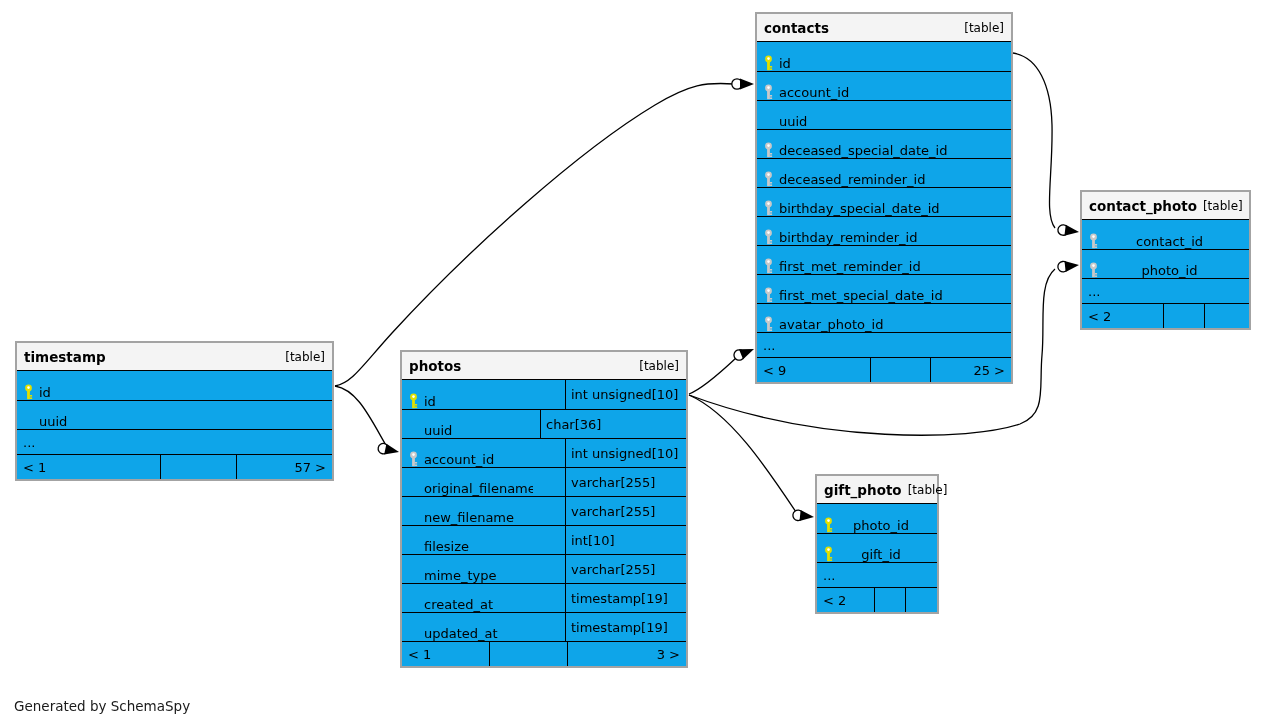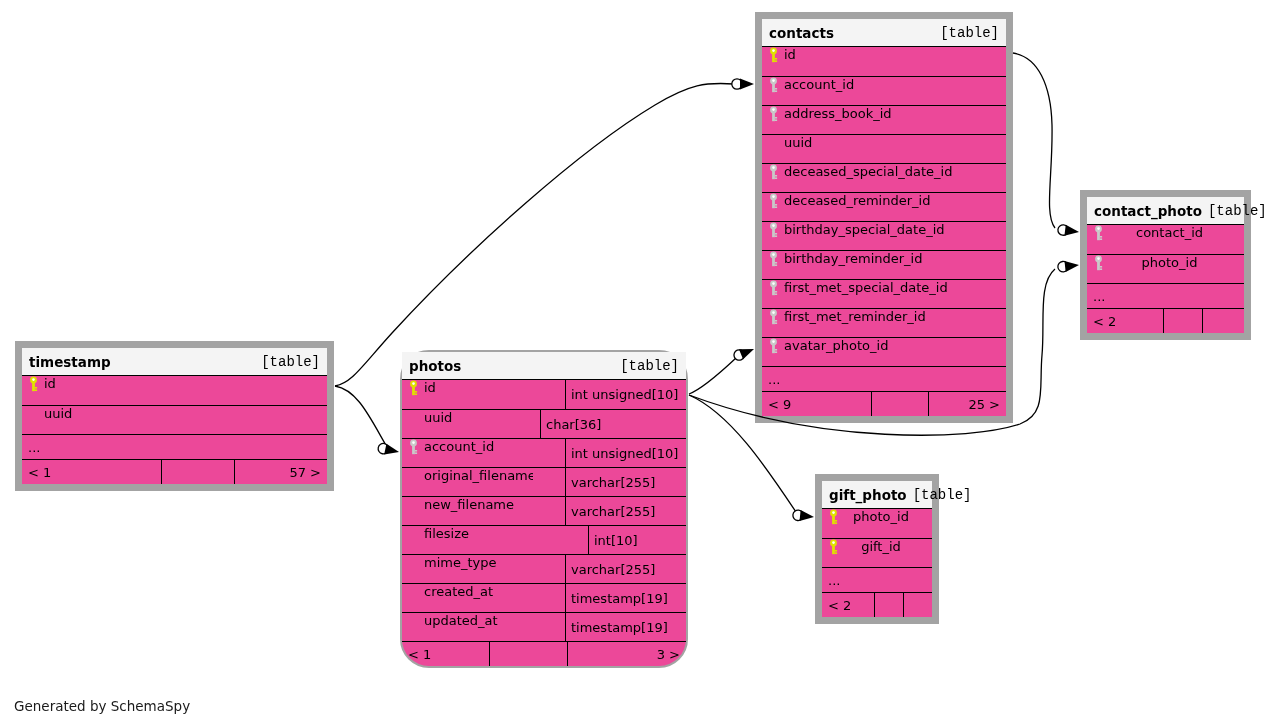--- a/index.html
+++ b/index.html
@@ -5,32 +5,32 @@
   html,body{margin:0;padding:0;}
   body{
     width:1267px;height:727px;position:relative;overflow:hidden;
     background:#ffffff;
     font-family:"DejaVu Sans","Liberation Sans",sans-serif;
     color:#000;
   }
   #edges{position:absolute;left:0;top:0;pointer-events:none;z-index:3;}
   #tables{position:absolute;left:0;top:0;width:100%;height:100%;z-index:2;}
   .dbtable{
-    position:absolute;background:#ec4899;border:7px solid #a3a3a3;box-sizing:border-box;
+    position:absolute;background:#0ea5e9;border:2px solid #a3a3a3;box-sizing:border-box;
     font-size:13px;
   }
-  .dbtable.emph{border-width:2px;border-radius:29px;}
+  .dbtable.emph{border-width:2px;}
   .thead{
     height:27px;display:flex;align-items:center;justify-content:space-between;
     padding:0 7px;background:var(--header-bg,#f4f4f4);border-bottom:1px solid #000;
   }
   .tname{font-weight:bold;font-size:13.5px;}
-  .ttag{font-size:14px;font-weight:normal;margin-left:6px;white-space:nowrap;font-family:Liberation Mono, monospace;}
+  .ttag{font-size:12px;font-weight:normal;margin-left:6px;white-space:nowrap;}
   .trow{
-    height:29px;display:flex;align-items:flex-start;box-sizing:border-box;
+    height:29px;display:flex;align-items:flex-end;box-sizing:border-box;
     white-space:nowrap;
   }
   .trow + .trow{border-top:1px solid #000;}
   .key{
     width:22px;min-width:22px;display:inline-flex;justify-content:center;align-items:center;
   }
   .cname{flex:1;overflow:hidden;}
   .center .cname{text-align:center;padding-right:14px;}
   .ctype{
     height:100%;display:flex;align-items:center;border-left:1px solid #000;
@@ -117,32 +117,20 @@
             <circle cx="5.5" cy="4" r="3.4" fill="#c9c9c9"></circle>
             <circle cx="5.5" cy="3.6" r="1.3" fill="#fff"></circle>
             <rect x="4.1" y="6.6" width="2.8" height="8.6" fill="#c9c9c9"></rect>
             <rect x="6.9" y="11" width="2.2" height="1.6" fill="#c9c9c9"></rect>
             <rect x="6.9" y="13.4" width="2.2" height="1.6" fill="#c9c9c9"></rect>
           </svg>
         </span>
         <span class="cname">account_id</span>
       </div>
       <div class="trow">
-        <span class="key">
-          <svg width="11" height="16" viewBox="0 0 11 16">
-            <circle cx="5.5" cy="4" r="3.4" fill="#c9c9c9"></circle>
-            <circle cx="5.5" cy="3.6" r="1.3" fill="#fff"></circle>
-            <rect x="4.1" y="6.6" width="2.8" height="8.6" fill="#c9c9c9"></rect>
-            <rect x="6.9" y="11" width="2.2" height="1.6" fill="#c9c9c9"></rect>
-            <rect x="6.9" y="13.4" width="2.2" height="1.6" fill="#c9c9c9"></rect>
-          </svg>
-        </span>
-        <span class="cname">address_book_id</span>
-      </div>
-      <div class="trow">
         <span class="key"></span>
         <span class="cname">uuid</span>
       </div>
       <div class="trow">
         <span class="key">
           <svg width="11" height="16" viewBox="0 0 11 16">
             <circle cx="5.5" cy="4" r="3.4" fill="#c9c9c9"></circle>
             <circle cx="5.5" cy="3.6" r="1.3" fill="#fff"></circle>
             <rect x="4.1" y="6.6" width="2.8" height="8.6" fill="#c9c9c9"></rect>
             <rect x="6.9" y="11" width="2.2" height="1.6" fill="#c9c9c9"></rect>
@@ -190,33 +178,33 @@
       <div class="trow">
         <span class="key">
           <svg width="11" height="16" viewBox="0 0 11 16">
             <circle cx="5.5" cy="4" r="3.4" fill="#c9c9c9"></circle>
             <circle cx="5.5" cy="3.6" r="1.3" fill="#fff"></circle>
             <rect x="4.1" y="6.6" width="2.8" height="8.6" fill="#c9c9c9"></rect>
             <rect x="6.9" y="11" width="2.2" height="1.6" fill="#c9c9c9"></rect>
             <rect x="6.9" y="13.4" width="2.2" height="1.6" fill="#c9c9c9"></rect>
           </svg>
         </span>
+        <span class="cname">first_met_reminder_id</span>
+      </div>
+      <div class="trow">
+        <span class="key">
+          <svg width="11" height="16" viewBox="0 0 11 16">
+            <circle cx="5.5" cy="4" r="3.4" fill="#c9c9c9"></circle>
+            <circle cx="5.5" cy="3.6" r="1.3" fill="#fff"></circle>
+            <rect x="4.1" y="6.6" width="2.8" height="8.6" fill="#c9c9c9"></rect>
+            <rect x="6.9" y="11" width="2.2" height="1.6" fill="#c9c9c9"></rect>
+            <rect x="6.9" y="13.4" width="2.2" height="1.6" fill="#c9c9c9"></rect>
+          </svg>
+        </span>
         <span class="cname">first_met_special_date_id</span>
-      </div>
-      <div class="trow">
-        <span class="key">
-          <svg width="11" height="16" viewBox="0 0 11 16">
-            <circle cx="5.5" cy="4" r="3.4" fill="#c9c9c9"></circle>
-            <circle cx="5.5" cy="3.6" r="1.3" fill="#fff"></circle>
-            <rect x="4.1" y="6.6" width="2.8" height="8.6" fill="#c9c9c9"></rect>
-            <rect x="6.9" y="11" width="2.2" height="1.6" fill="#c9c9c9"></rect>
-            <rect x="6.9" y="13.4" width="2.2" height="1.6" fill="#c9c9c9"></rect>
-          </svg>
-        </span>
-        <span class="cname">first_met_reminder_id</span>
       </div>
       <div class="trow">
         <span class="key">
           <svg width="11" height="16" viewBox="0 0 11 16">
             <circle cx="5.5" cy="4" r="3.4" fill="#c9c9c9"></circle>
             <circle cx="5.5" cy="3.6" r="1.3" fill="#fff"></circle>
             <rect x="4.1" y="6.6" width="2.8" height="8.6" fill="#c9c9c9"></rect>
             <rect x="6.9" y="11" width="2.2" height="1.6" fill="#c9c9c9"></rect>
             <rect x="6.9" y="13.4" width="2.2" height="1.6" fill="#c9c9c9"></rect>
           </svg>
@@ -336,21 +324,21 @@
         <span class="ctype" style="width:121px">varchar[255]</span>
       </div>
       <div class="trow">
         <span class="key"></span>
         <span class="cname">new_filename</span>
         <span class="ctype" style="width:121px">varchar[255]</span>
       </div>
       <div class="trow">
         <span class="key"></span>
         <span class="cname">filesize</span>
-        <span class="ctype" style="width:98px">int[10]</span>
+        <span class="ctype" style="width:121px">int[10]</span>
       </div>
       <div class="trow">
         <span class="key"></span>
         <span class="cname">mime_type</span>
         <span class="ctype" style="width:121px">varchar[255]</span>
       </div>
       <div class="trow">
         <span class="key"></span>
         <span class="cname">created_at</span>
         <span class="ctype" style="width:121px">timestamp[19]</span>

